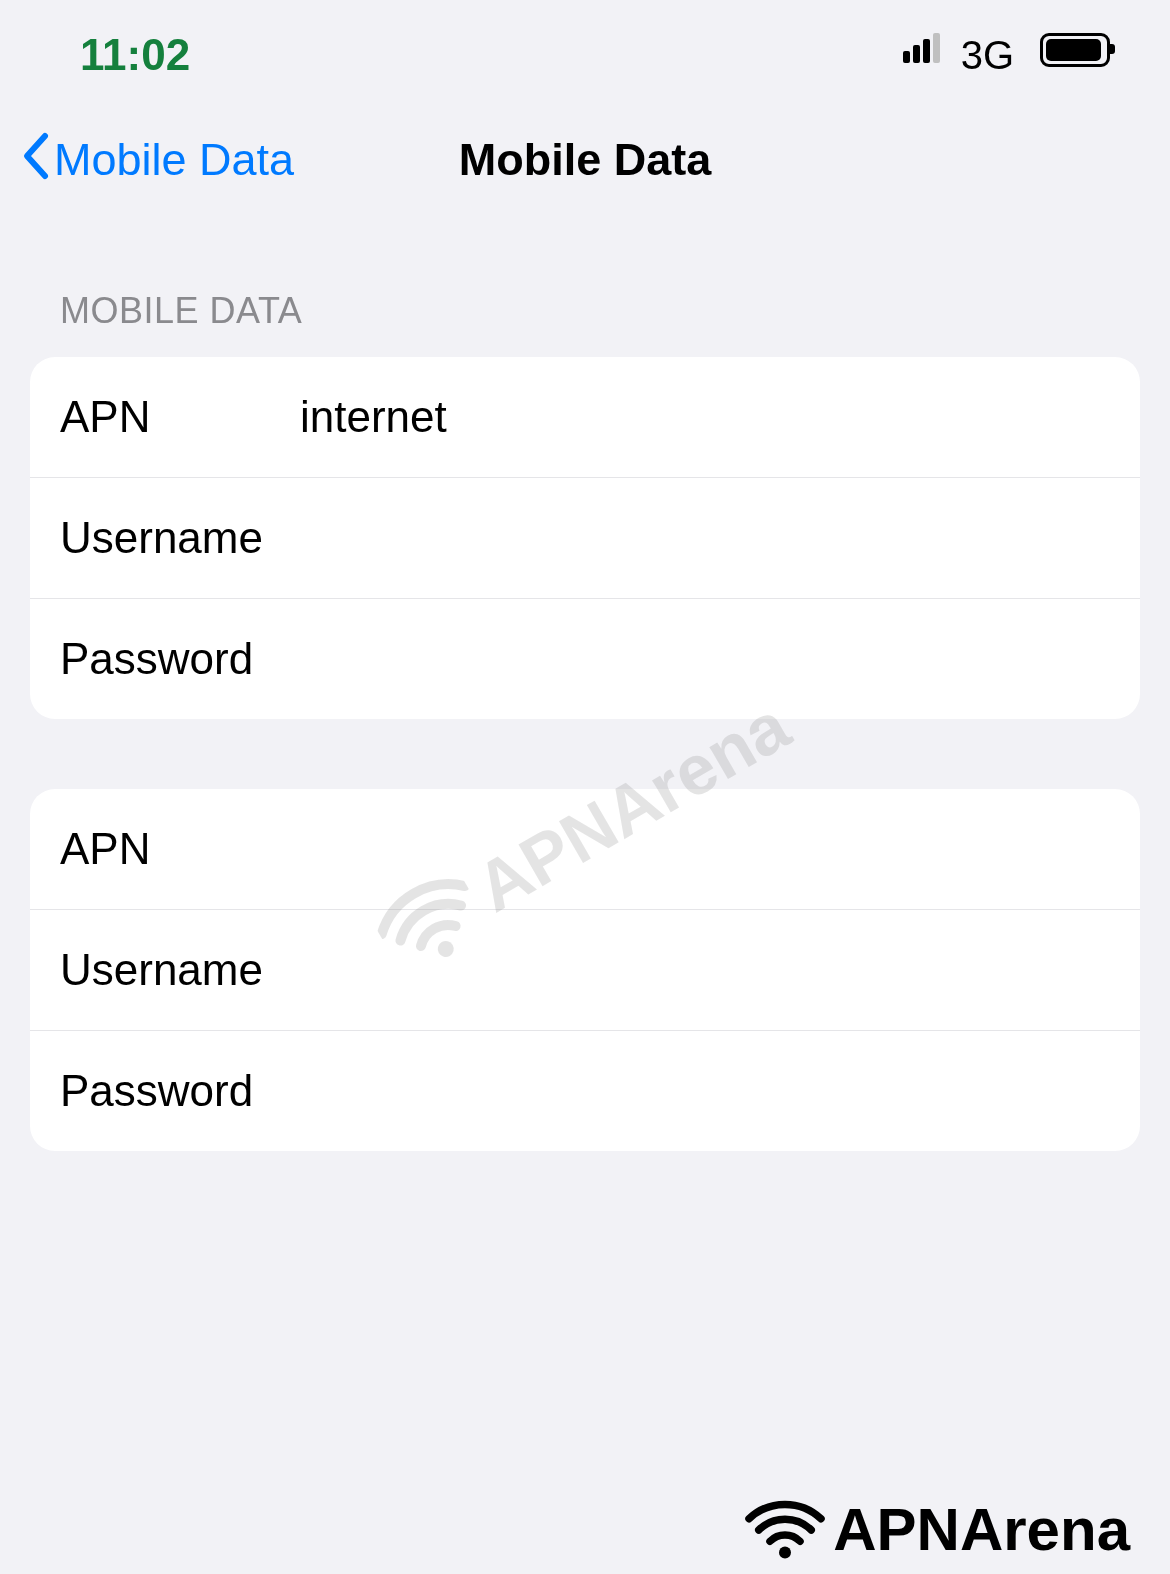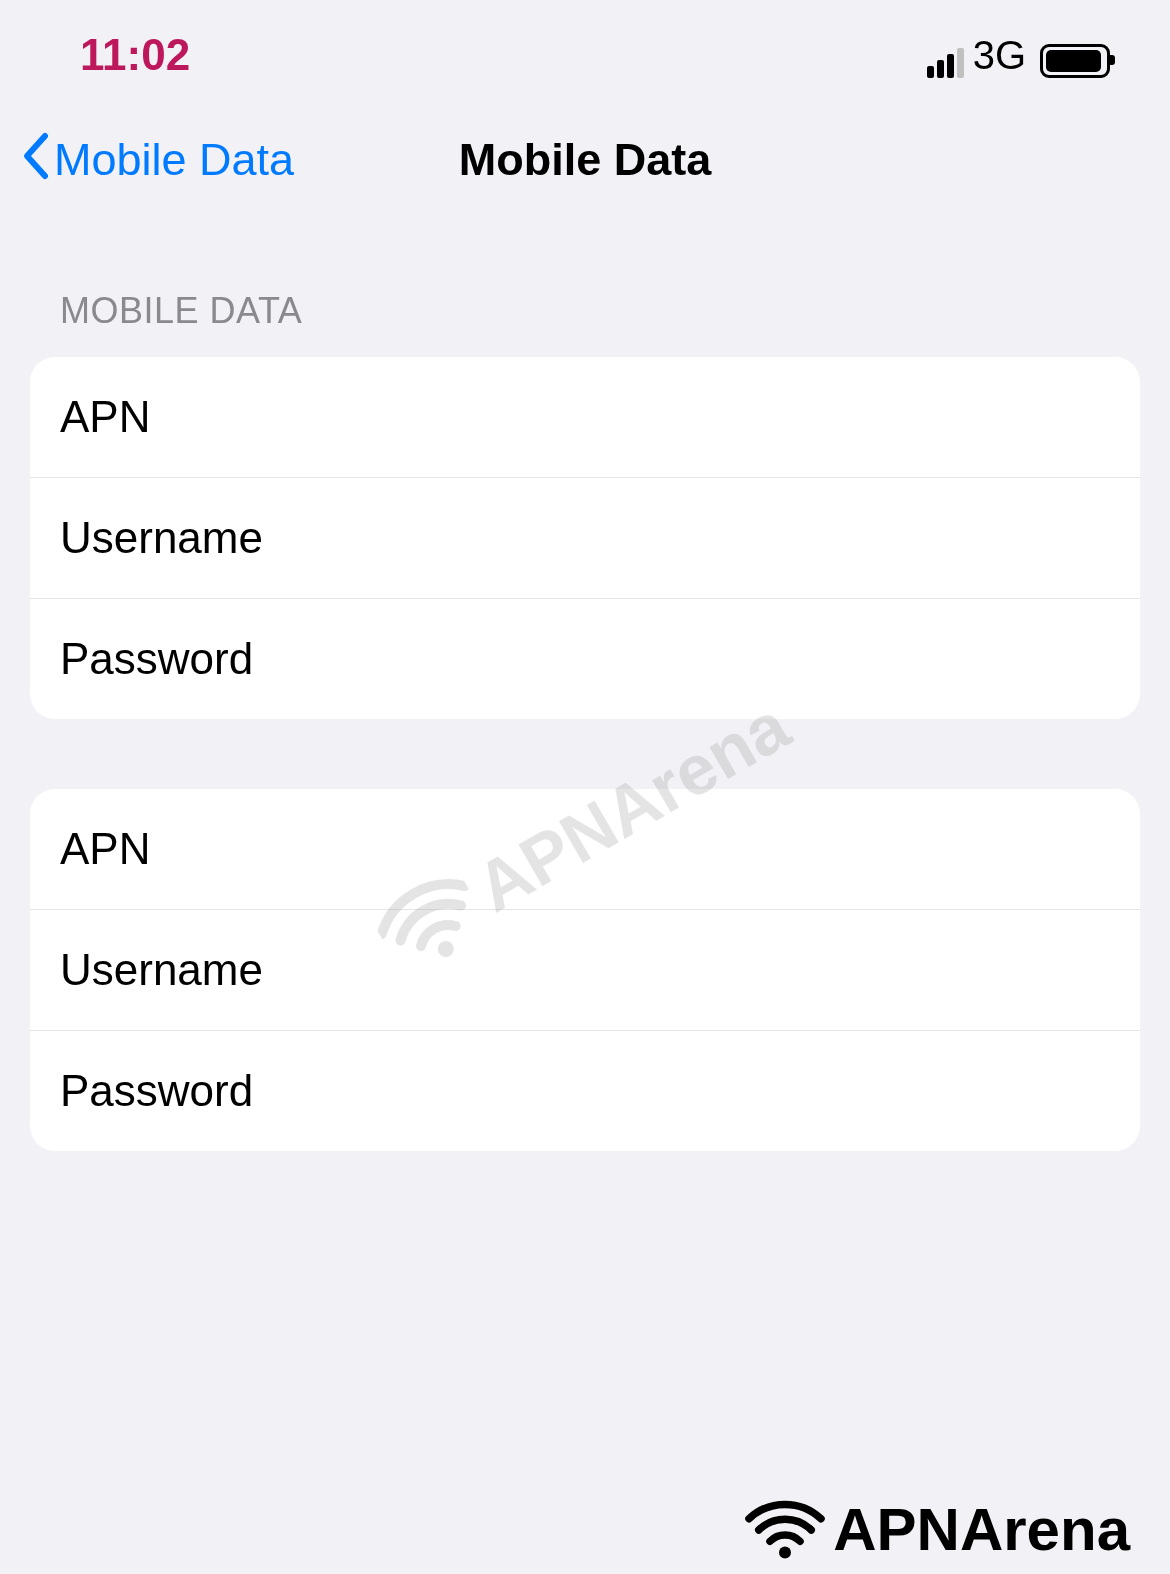--- a/index.html
+++ b/index.html
@@ -18,26 +18,26 @@
     .status-bar {
       display: flex;
       justify-content: space-between;
       align-items: center;
       padding: 30px 60px 20px 80px;
       height: 100px;
     }
     .time {
       font-size: 44px;
       font-weight: 600;
-      color: #be185d;
+      color: #15803d;
     }
     .status-right {
       display: flex;
-      align-items: flex-end;
-      gap: 4px;
+      align-items: flex-start;
+      gap: 16px;
     }
     .signal-bars {
       display: flex;
       align-items: flex-end;
       gap: 3px;
       height: 30px;
     }
     .bar {
       width: 7px;
       background: #000;
@@ -215,20 +215,21 @@
     <span>Mobile Data</span>
   </div>
   <div class="nav-title">Mobile Data</div>
 </div>
 
 <div class="section">
   <div class="section-header">MOBILE DATA</div>
   <div class="section-body">
     <div class="field-row">
       <div class="field-label">APN</div>
+      <input class="field-input" value="internet" style="">
     </div>
     <div class="field-row">
       <div class="field-label">Username</div>
       <input class="field-input" value="" style="">
     </div>
     <div class="field-row">
       <div class="field-label">Password</div>
       <input class="field-input" type="password" value="" style="">
     </div>
   </div>

